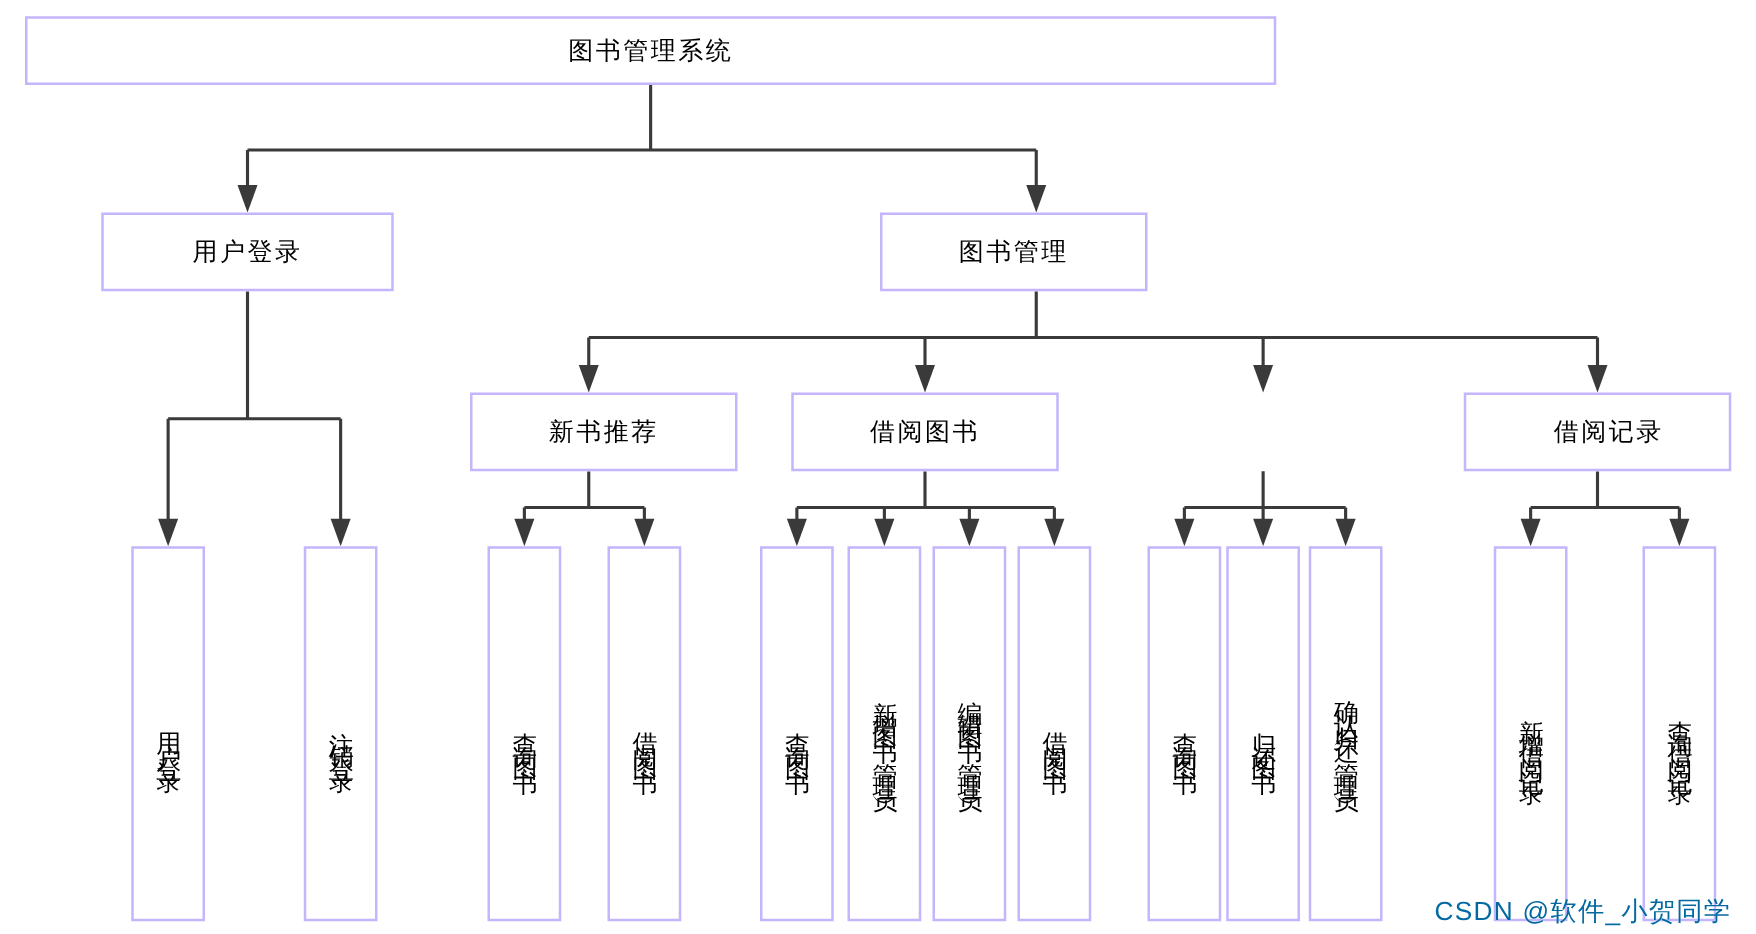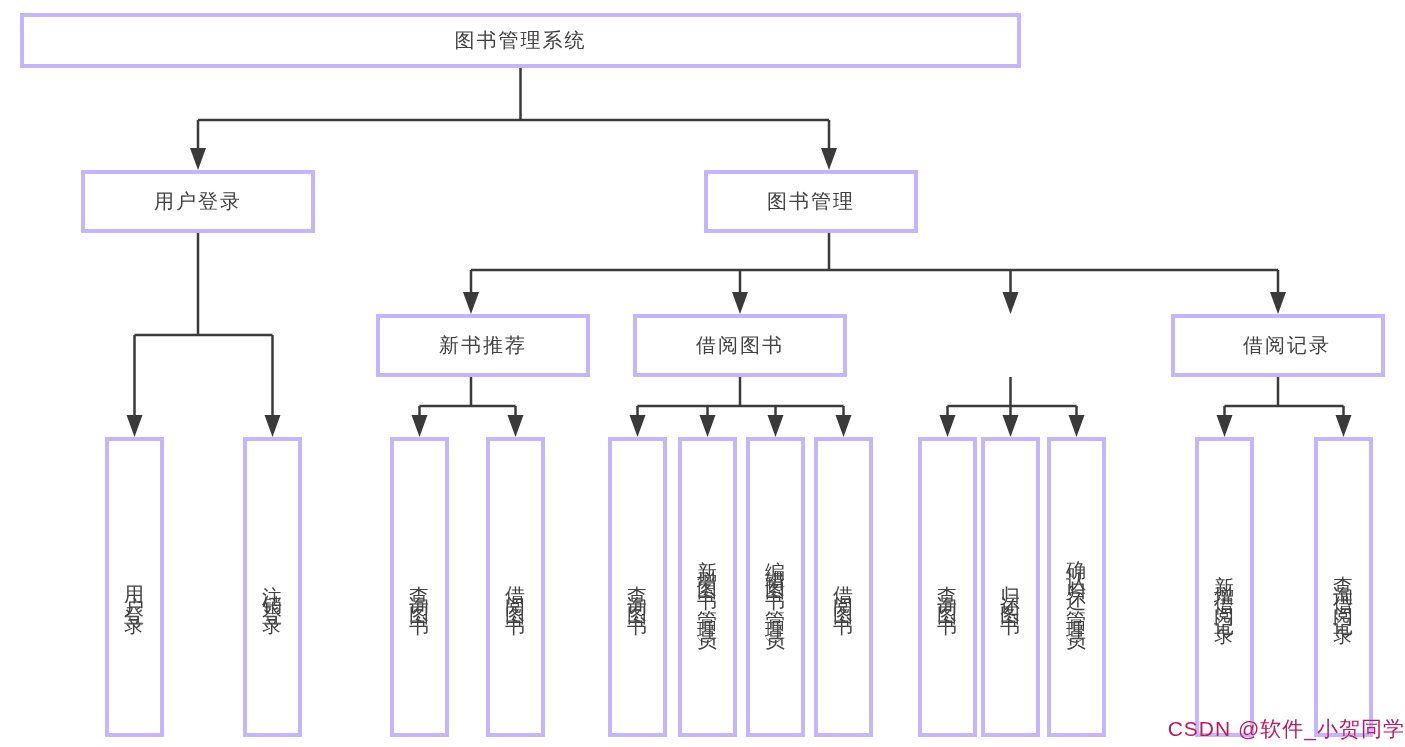--- a/index.html
+++ b/index.html
@@ -11,44 +11,44 @@
     font-family: "Liberation Sans", sans-serif;
     overflow: hidden;
   }
   .wires { position: absolute; left: 0; top: 0; z-index: 1; }
   .wire  { stroke: #3a3a3a; stroke-width: 2.5; fill: none; }
   .head  { fill: #3a3a3a; stroke: none; }
   .node {
     position: absolute;
     box-sizing: border-box;
     background: #ffffff;
-    border: 4px solid #c4b5fd;
-    color: #404040;
+    border: 2px solid #c4b5fd;
+    color: #000000;
     display: flex;
     align-items: center;
     justify-content: center;
     z-index: 2;
     font-size: 20px;
     letter-spacing: 2px;
   }
   .node-v {
     writing-mode: vertical-rl;
     text-orientation: mixed;
     letter-spacing: 10px;
     font-size: 20px;
     line-height: 1;
     padding-top: 6px;
   }
   .watermark {
     position: absolute;
-    right: 0;
+    right: 20px;
     bottom: 4px;
     z-index: 10;
     font-size: 21px;
-    color: #be185d;
+    color: #0369a1;
     letter-spacing: 1px;
     white-space: nowrap;
     text-shadow: 0 0 1px rgba(255,255,255,0.6);
   }
 </style>
 </head>
 <body>
 
 <div class="stage">
 

